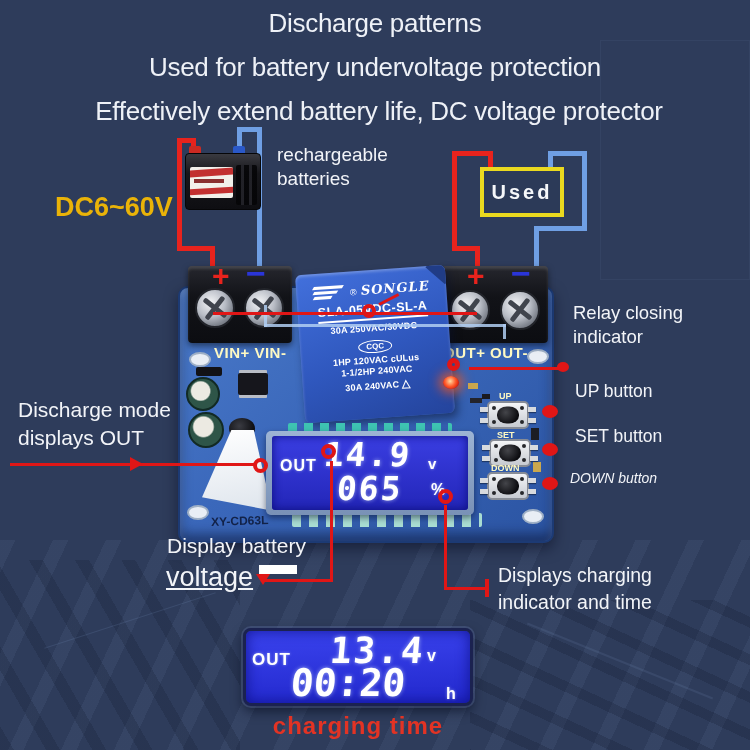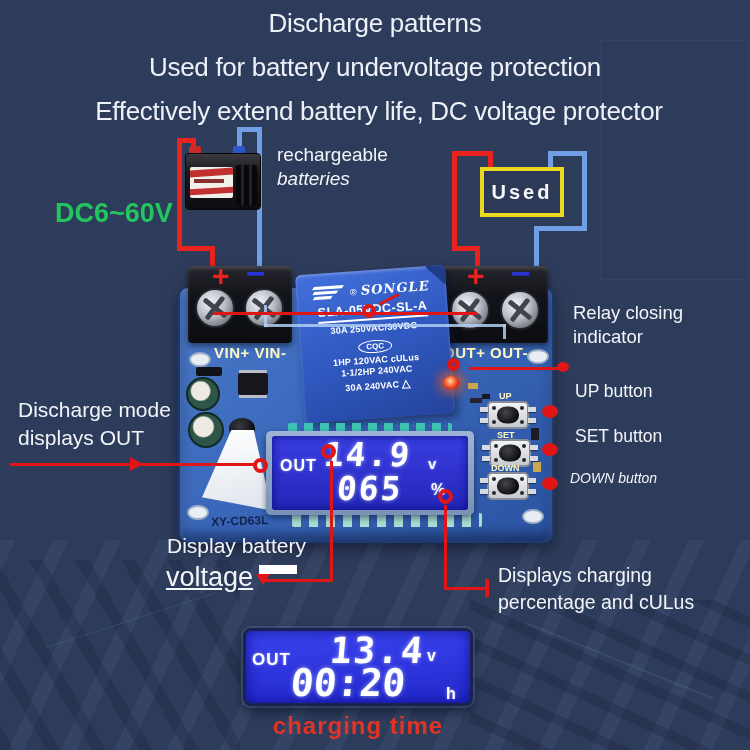--- a/index.html
+++ b/index.html
@@ -120,22 +120,22 @@
     <div class="bat-cap" style="left:48px;top:1px;width:12px;height:10px;background:#2a58c8;"></div>
     <div class="bat-body" style="left:0;top:8px;width:76px;height:57px;"></div>
     <div class="bat-vents" style="left:51px;top:20px;width:21px;height:40px;"></div>
     <div class="bat-label" style="left:5px;top:22px;width:43px;height:31px;">
       <div class="bat-stripe" style="left:0;top:2px;width:100%;height:7px;transform:skewY(-4deg);"></div>
       <div class="bat-stripe" style="left:0;top:21px;width:100%;height:6px;transform:skewY(-3deg);"></div>
       <div style="position:absolute;left:4px;top:12px;width:30px;height:4px;background:#8a3030;"></div>
     </div>
   </div>
   <div class="lbl" style="left:277px;top:144px;font-size:19px;">rechargeable</div>
-  <div class="lbl" style="left:277px;top:168px;font-size:19px;font-style:italic;">batteries</div>
-  <div class="lbl" style="left:55px;top:198px;font-size:27px;font-weight:bold;color:#22c55e;">DC6~60V</div>
+  <div class="lbl" style="left:277px;top:168px;font-size:19px;">batteries</div>
+  <div class="lbl" style="left:55px;top:192px;font-size:27px;font-weight:bold;color:#eab308;">DC6~60V</div>
 
   <div class="loadbox" style="left:480px;top:167px;width:84px;height:50px;">
     <span>Used</span>
   </div>
 
   <div class="pcb" style="left:178px;top:286px;width:376px;height:257px;"></div>
   <div class="hole" style="left:189px;top:352px;"></div>
   <div class="hole" style="left:527px;top:349px;"></div>
   <div class="hole" style="left:187px;top:505px;"></div>
   <div class="hole" style="left:522px;top:509px;"></div>
@@ -274,21 +274,21 @@
   <div class="tri-down" style="left:256px;top:574px;"></div>
   <div class="lbl" style="left:167px;top:534px;font-size:21px;">Display battery</div>
   <div class="lbl" style="left:166px;top:562px;font-size:27px;text-decoration:underline;">voltage</div>
   <div class="abs" style="left:259px;top:565px;width:38px;height:9px;background:#ffffff;"></div>
 
   <div class="ring" style="left:438px;top:489px;width:15px;height:15px;"></div>
   <div class="cline" style="left:444px;top:505px;width:3px;height:85px;"></div>
   <div class="cline" style="left:444px;top:587px;width:44px;height:3px;"></div>
   <div class="cline" style="left:485px;top:579px;width:4px;height:18px;"></div>
   <div class="lbl" style="left:498px;top:564px;font-size:19.5px;">Displays charging</div>
-  <div class="lbl" style="left:498px;top:591px;font-size:19.5px;">percentage and cULus</div>
+  <div class="lbl" style="left:498px;top:591px;font-size:19.5px;">indicator and time</div>
 
   <div class="bigdisp" style="left:243px;top:628px;width:230px;height:78px;"></div>
   <div class="lcdtxt" style="left:252px;top:651px;font-size:17px;letter-spacing:1px;">OUT</div>
   <div class="seg" style="left:330px;top:633px;font-size:36px;">13.4</div>
   <div class="lcdtxt" style="left:427px;top:648px;font-size:16px;">v</div>
   <div class="seg" style="left:291px;top:664px;font-size:38px;letter-spacing:0px;">00:20</div>
   <div class="lcdtxt" style="left:446px;top:686px;font-size:16px;">h</div>
   <div class="caption" style="left:243px;top:712px;width:230px;">charging time</div>
 
 </div>

